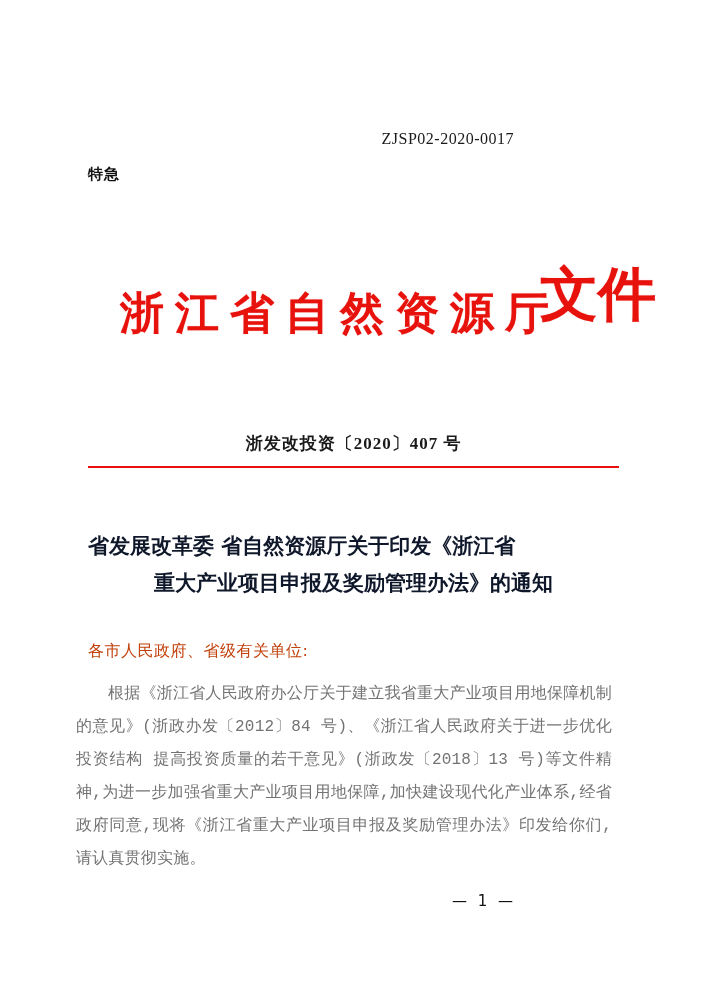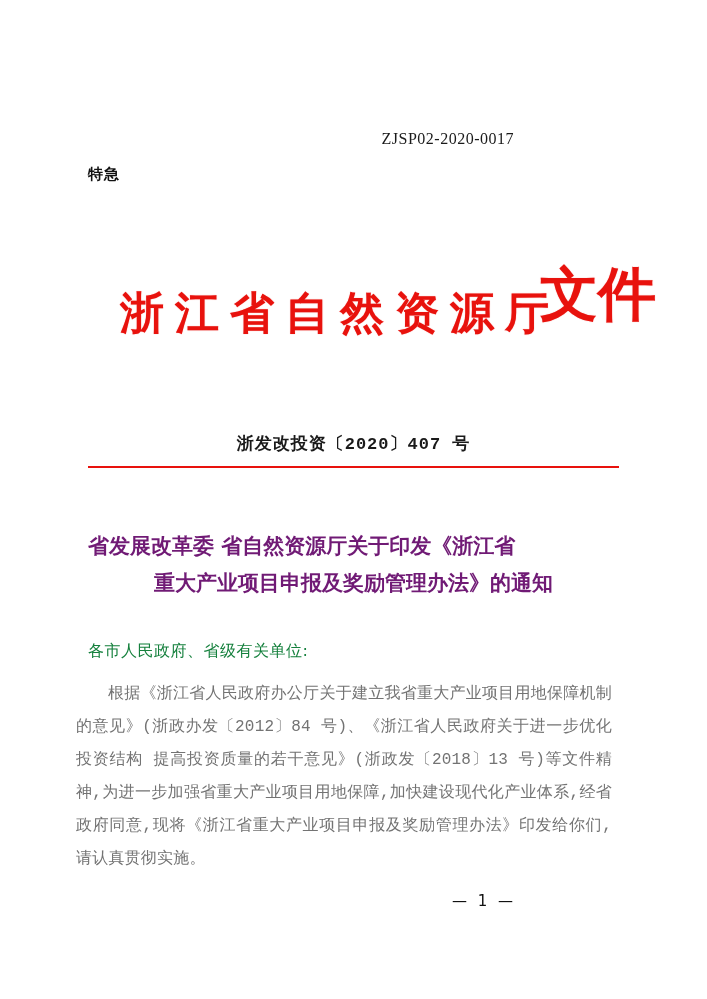--- a/index.html
+++ b/index.html
@@ -91,21 +91,21 @@
     text-shadow: 0 0 1px rgba(232,18,13,0.45);
   }
 
   
   .doc-number {
     position: absolute;
     left: 0;
     top: 432px;
     width: 707px;
     text-align: center;
-    font-family: Liberation Mono, monospace;
+    font-family: Liberation Serif, serif;
     font-size: 17px;
     font-weight: bold;
     color: #1a1a1a;
     letter-spacing: 1px;
   }
   .red-rule {
     position: absolute;
     left: 88px;
     top: 466px;
     width: 531px;
@@ -117,34 +117,34 @@
   .title {
     position: absolute;
     left: 88px;
     top: 528px;
     width: 531px;
     text-align: center;
     font-family: "DejaVu Sans", "Liberation Sans", sans-serif;
     font-weight: bold;
     font-size: 21px;
     line-height: 1.75;
-    color: #701a75;
+    color: #0f172a;
     letter-spacing: 0px;
   }
   .title-line-1 { display: block; text-align: left; }
   .title-line-2 { display: block; text-align: center; }
 
   
   .salutation {
     position: absolute;
     left: 88px;
     top: 641px;
     font-family: "DejaVu Sans", "Liberation Sans", sans-serif;
     font-size: 16px;
-    color: #15803d;
+    color: #c2410c;
     letter-spacing: 0.5px;
   }
 
   .body-text {
     position: absolute;
     left: 76px;
     top: 678px;
     width: 536px;
     font-family: Liberation Mono, monospace;
     font-size: 16px;

